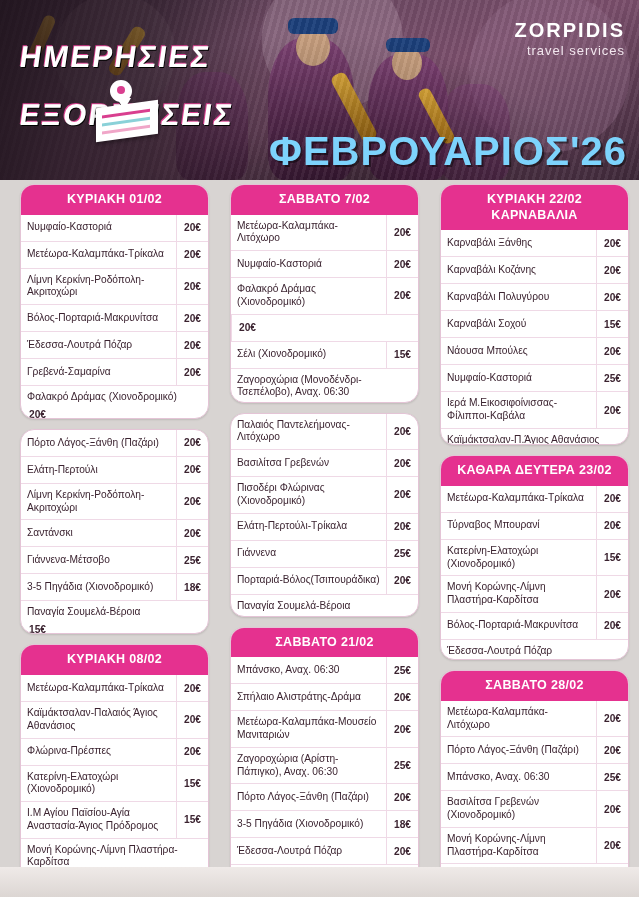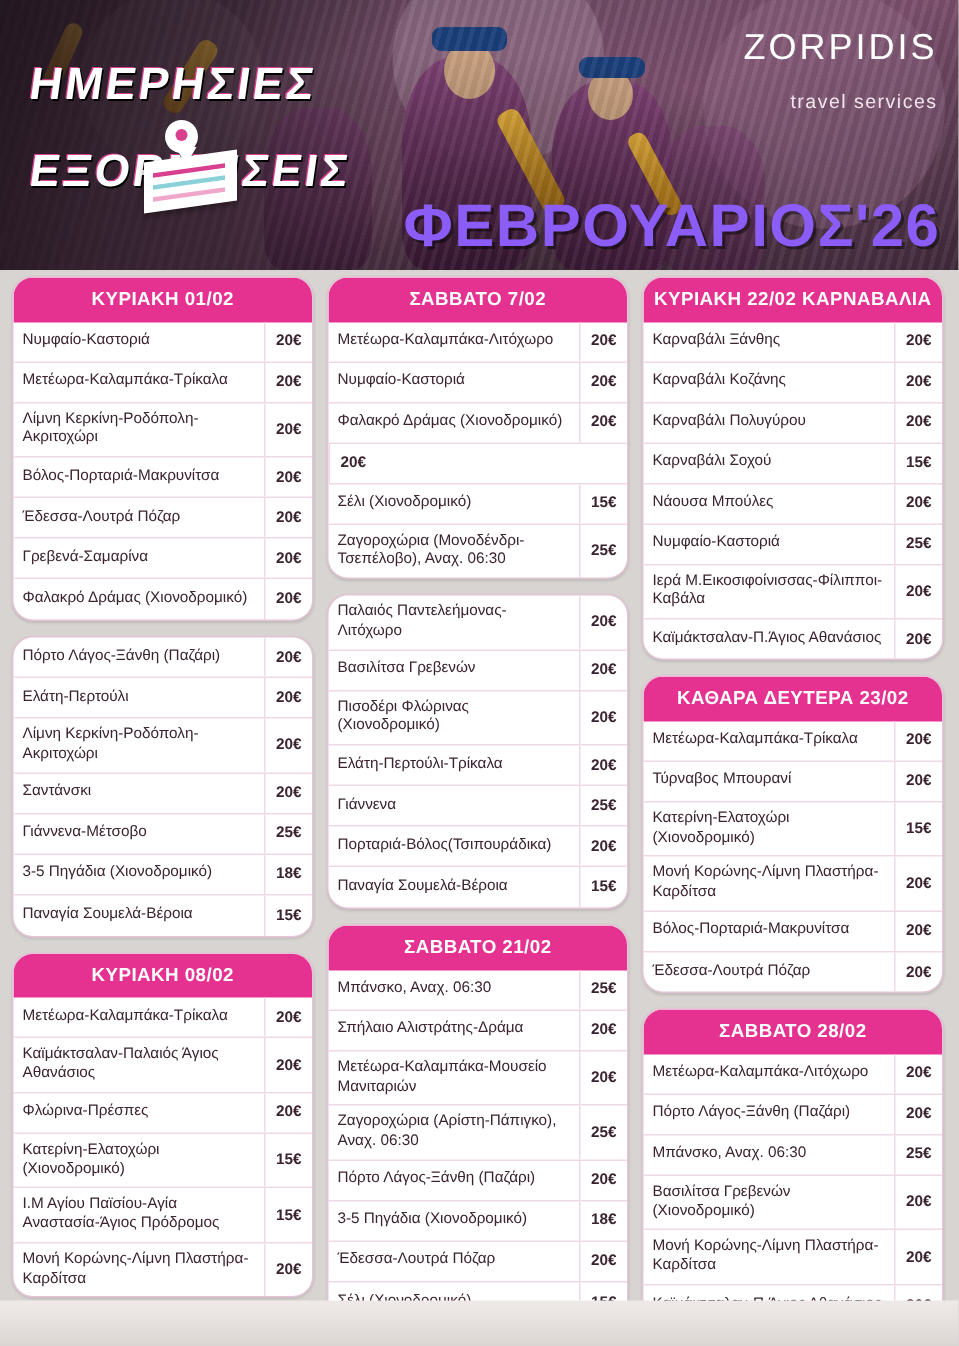--- a/index.html
+++ b/index.html
@@ -68,24 +68,24 @@
   .hero-fade-left {
     position:absolute; left:0; top:0; width:270px; height:180px;
     background:linear-gradient(90deg, rgba(26,16,24,.82) 0%, rgba(26,16,24,.55) 55%, rgba(26,16,24,0) 100%);
   }
 
   .logo {
     position:absolute; right:14px; top:20px;
     text-align:right; color:#ffffff;
   }
   .logo-name {
-    font-size:24px; font-weight:normal; letter-spacing:2px; line-height:1;margin-left:37px;
+    font-size:20px; font-weight:bold; letter-spacing:2px; line-height:1;margin-left:37px;
   }
   .logo-sub {
-    font-size:13px; letter-spacing:1px; margin-top:16px; color:#f2e6ee;
+    font-size:13px; letter-spacing:1px; margin-top:3px; color:#f2e6ee;
   }
 
   .title-block {
     position:absolute; left:20px; top:40px;
     color:#fff;
   }
   .title-line {
     font-size:30px; font-weight:bold; letter-spacing:2px;
     color:#ffffff;
     text-shadow:1px 1px 0 #000, -1px -1px 0 #d93f8f;
@@ -112,57 +112,58 @@
     transform:skewY(-8deg);
     box-shadow:0 2px 4px rgba(0,0,0,.4);
   }
   .map-card:before {
     content:""; position:absolute; left:6px; top:8px; width:48px; height:3px;
     background:#d93f8f; box-shadow:0 8px 0 #8ad1d8, 0 16px 0 #f0a6c8;
   }
 
   .month {
     position:absolute; right:12px; bottom:6px;
-    font-size:40px; font-weight:bold; color:#8b5cf6;
+    font-size:40px; font-weight:bold; color:#7dd3fc;
     letter-spacing:1px;
     text-shadow:2px 2px 0 rgba(0,0,0,.45);
   }
 
   
   .board {
     position:absolute; top:184px; left:0;
     width:639px; height:700px;
     padding:0 8px;
     display:flex; gap:9px;
   }
   .col { width:201px; display:flex; flex-direction:column; gap:10px; }
 
   .card {
     background:#ffffff;
     border:1px solid #e4c4d6;
     border-radius:14px;
     overflow:hidden;
     box-shadow:0 1px 2px rgba(0,0,0,.12);
+    margin-left:12px;
   }
   .card-head {
     background:#e5318f;
     color:#fff;
     text-align:center;
     font-weight:bold;
     font-size:12.5px;
     padding:7px 4px;
     line-height:1.25;
     letter-spacing:.3px;
   }
   .row {
     display:flex; align-items:stretch;
     border-bottom:1px solid #efd9e6;
     min-height:27px;
   }
-  .row:last-child { border-bottom:none; }
+  .row:last-child { border-bottom:none;flex-direction:column; }
   .row-name {
     flex:1;
     padding:5px 6px;
     font-size:10.2px;
     color:#3b2330;
     line-height:1.25;
     display:flex; align-items:center;
   }
   .row-price {
     width:32px;

